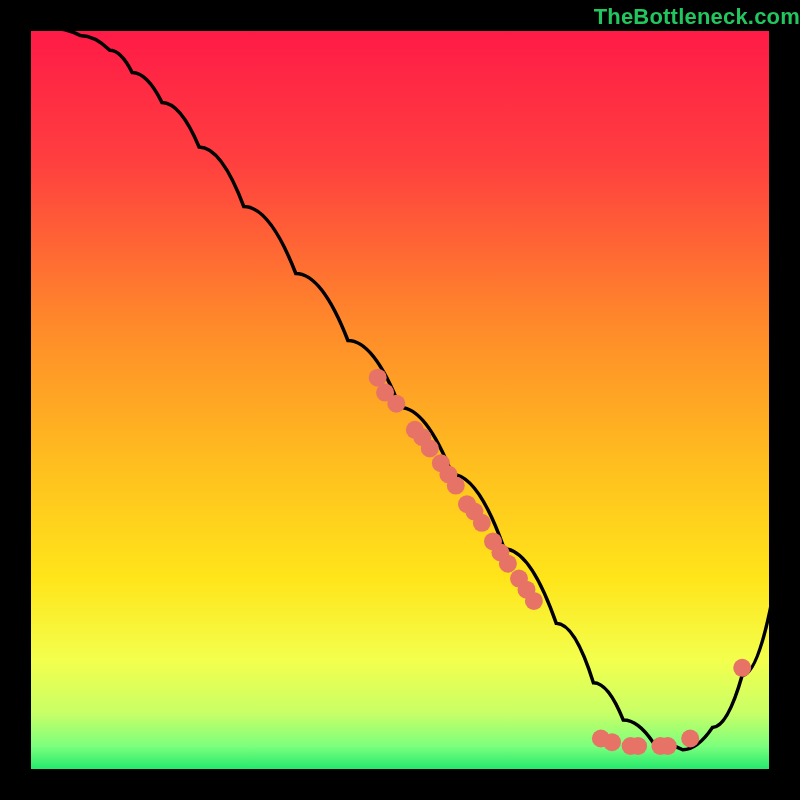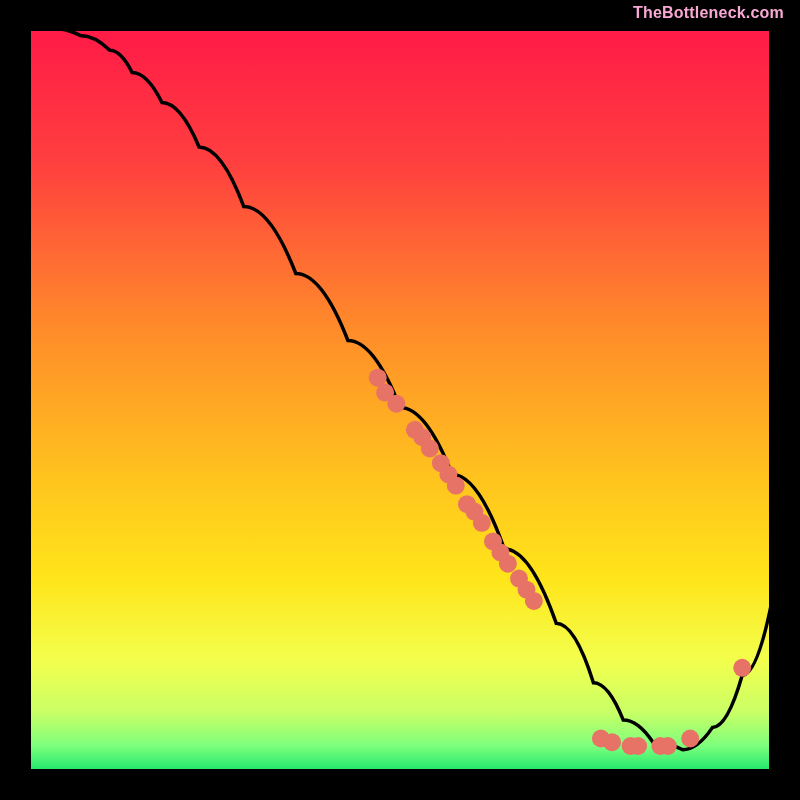--- a/index.html
+++ b/index.html
@@ -17,25 +17,25 @@
     background: #000;
   }
   svg {
     position: absolute;
     inset: 0;
     display: block;
   }
   .watermark {
     position: absolute;
     top: 4px;
-    right: 16px;
+    right: 0;
     font-family: Arial, Helvetica, sans-serif;
-    font-size: 16px;
+    font-size: 22px;
     font-weight: 600;
-    color: #f9a8d4;
+    color: #22c55e;
     letter-spacing: 0.2px;
     user-select: none;
   }
 </style>
 </head>
 <body>
 
 <div class="stage">
 
   <svg viewBox="0 0 800 800" preserveAspectRatio="none">

